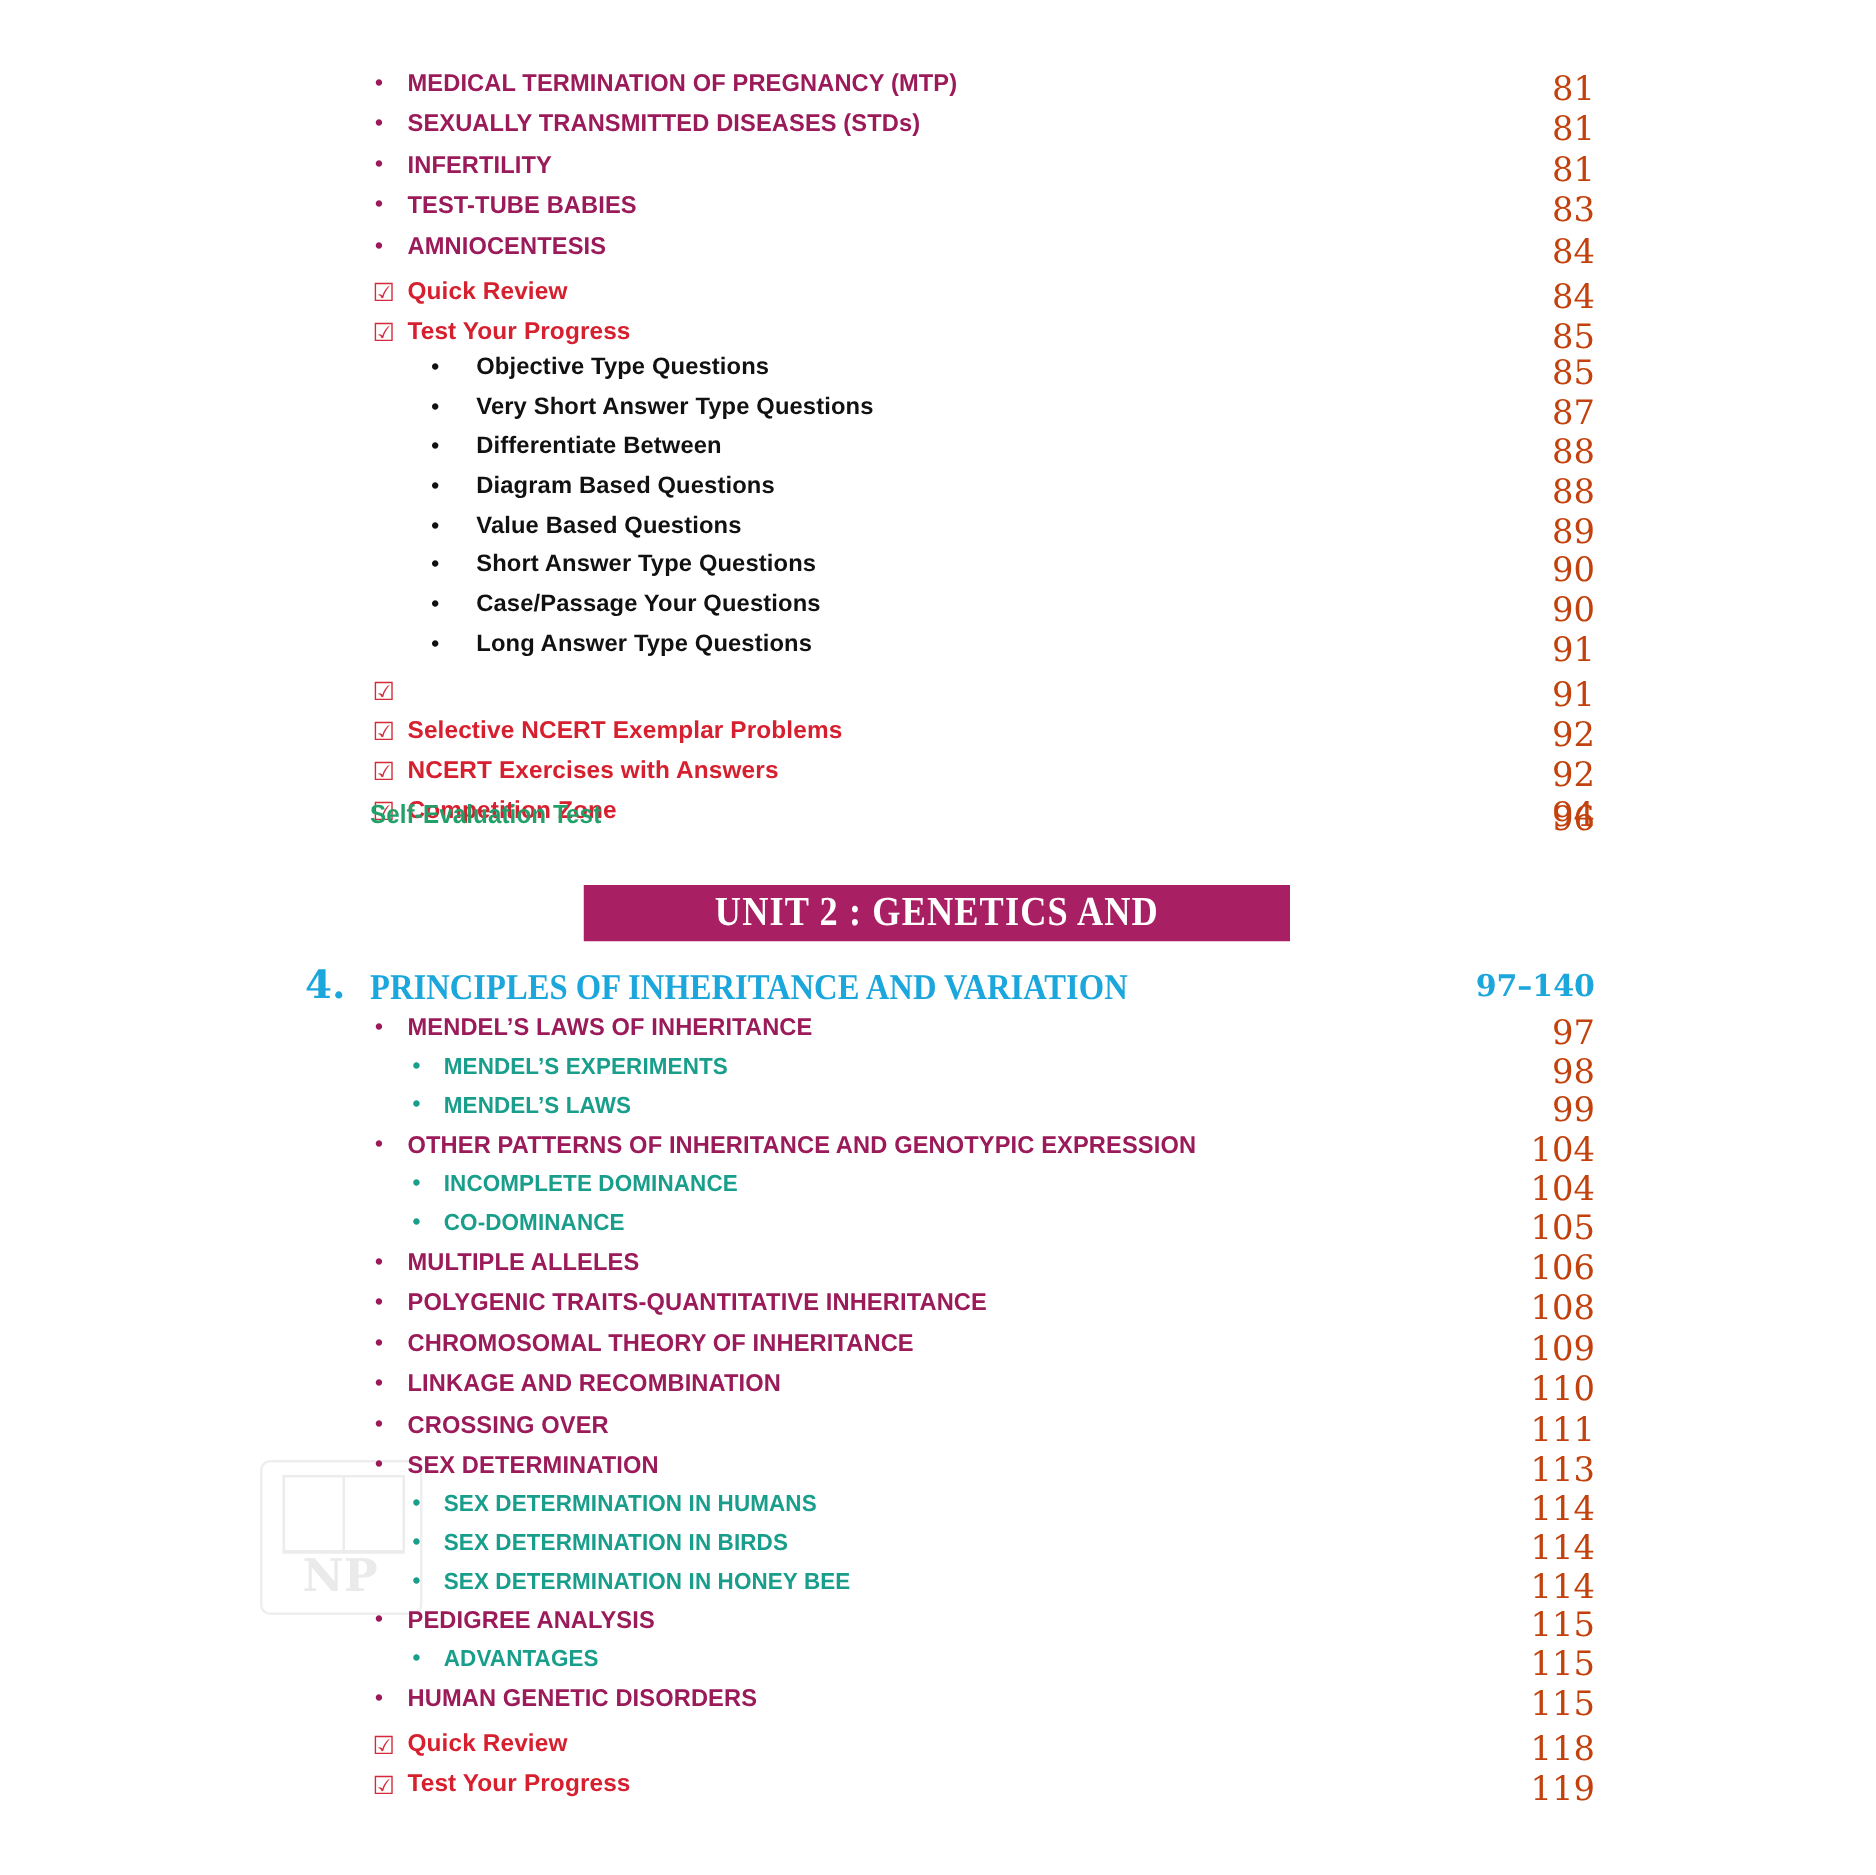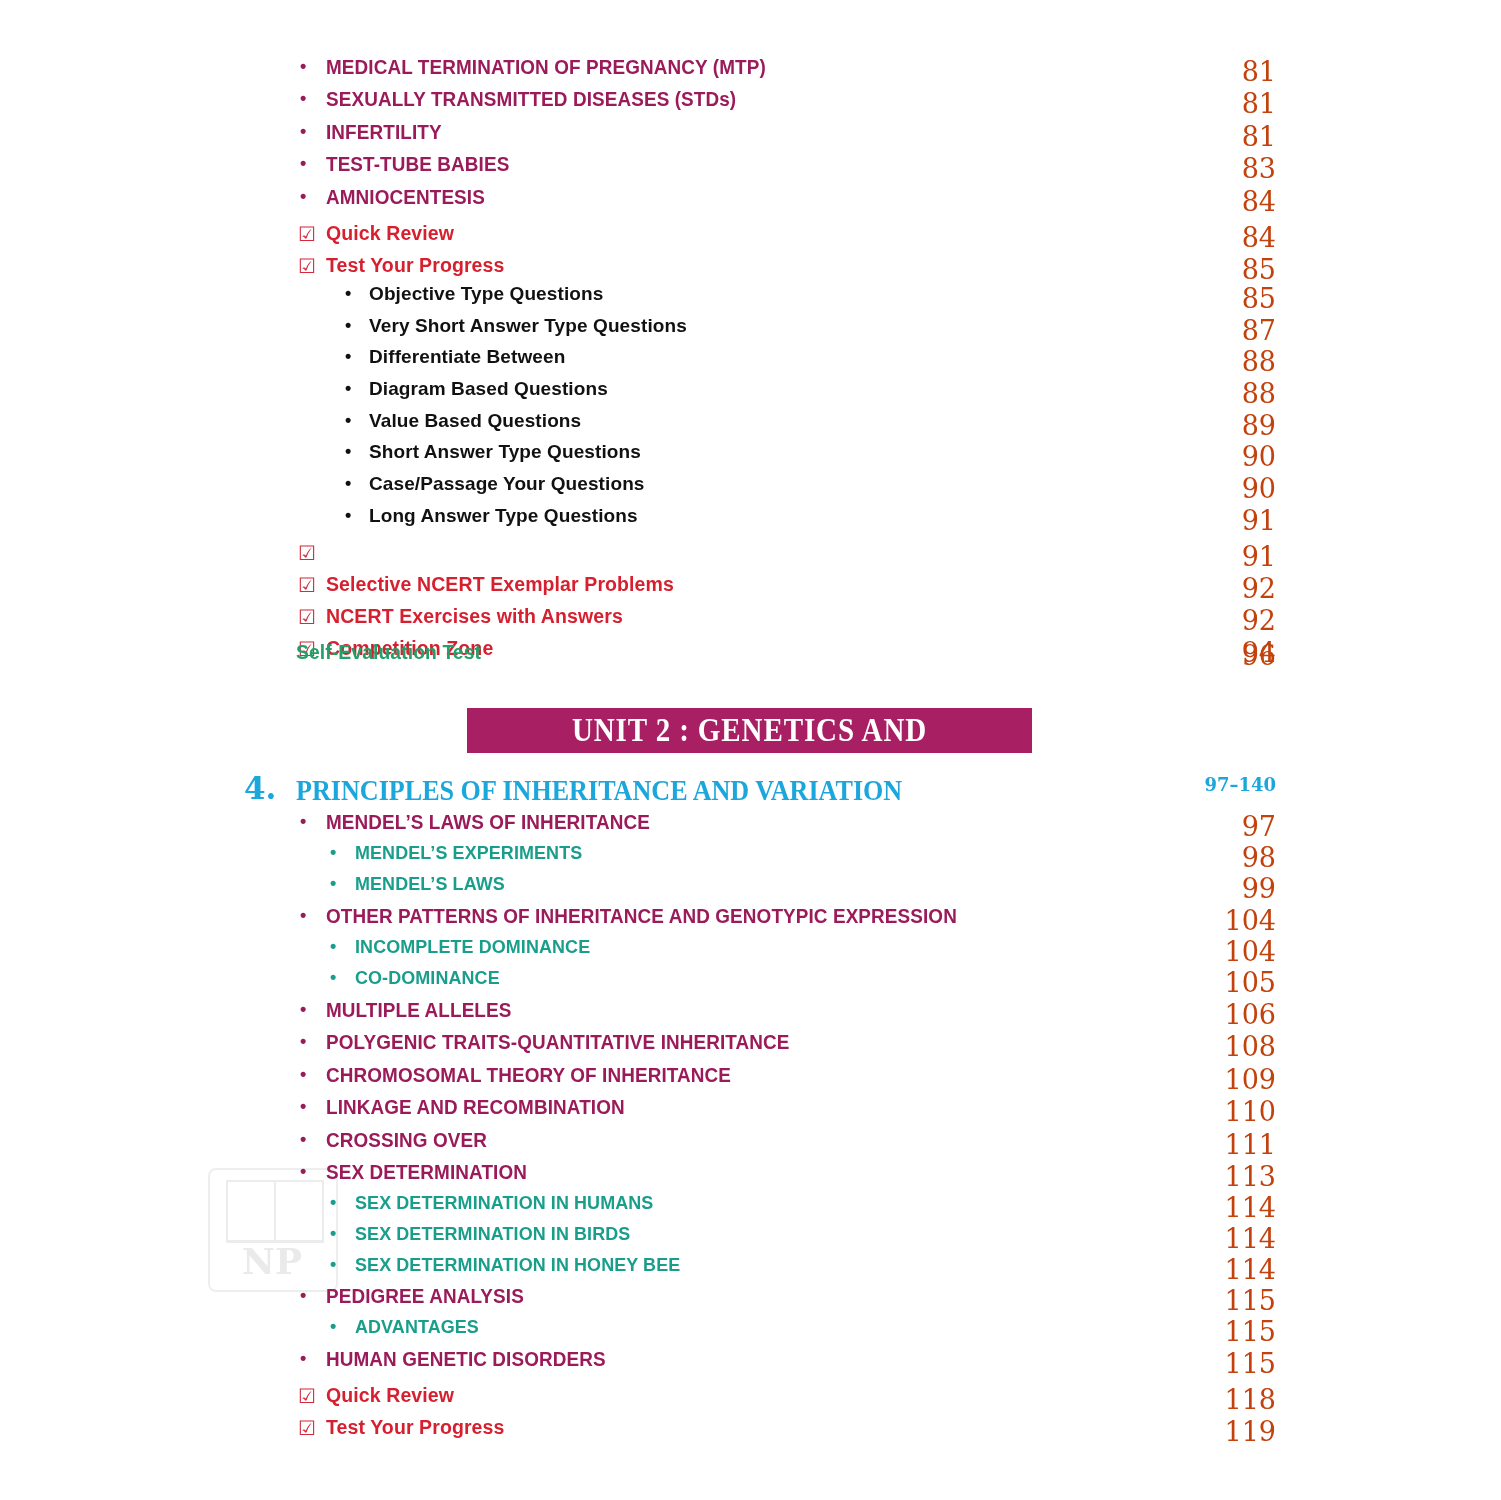--- a/index.html
+++ b/index.html
@@ -8,27 +8,27 @@
     .bullet { position: absolute; font-size: 18px; font-weight: bold; }
     .label { position: absolute; white-space: nowrap; font-weight: bold; letter-spacing: 0.1px; }
     .page { position: absolute; right: 225px; font-family: "DejaVu Serif", serif; font-weight: normal; font-size: 27px; color: #c2410c; }
     .topic .bullet { left: 300px; color: #9b1b5a; }
     .topic .label { left: 326px; color: #9b1b5a; font-size: 19.5px; transform: scaleX(0.97); transform-origin: left; }
     .subtopic .bullet { left: 330px; color: #1a9e8c; }
     .subtopic .label { left: 355px; color: #1a9e8c; font-size: 18.5px; transform: scaleX(0.97); transform-origin: left; }
     .check .bullet { left: 298px; color: #d42a3a; font-weight: normal; font-size: 20px; }
     .check .label { left: 326px; color: #d7202f; font-size: 19.5px; text-align: right; }
     .sub .bullet { left: 345px; color: #111; }
-    .sub .label { left: 369px; color: #111; font-size: 19px; }
+    .sub .label { left: 381px; color: #111; font-size: 19px; }
     .self .label { left: 296px; color: #23a06a; font-size: 21px; transform: scaleX(0.92); transform-origin: left; }
     .unit-banner { position: absolute; left: 467px; top: 708px; width: 565px; height: 45px; background: #a81f63; color: #fff; font-weight: bold; font-size: 33px; line-height: 45px; text-align: center; letter-spacing: 1px; font-family: Liberation Serif, serif; transform-origin: center; }
     .unit-banner span { display: inline-block; transform: scaleX(0.88); }
     .chapter-num { position: absolute; left: 244px; top: 770px; color: #1ba6dc; font-family: "DejaVu Serif", serif; font-weight: bold; font-size: 31px; }
     .chapter-title { position: absolute; left: 296px; top: 774px; color: #1ba6dc; font-family: "Liberation Serif", serif; font-weight: bold; font-size: 29px; white-space: nowrap; transform: scaleX(0.9); transform-origin: left; }
-    .chapter-pages { position: absolute; right: 225px; top: 774px; color: #1ba6dc; font-family: "DejaVu Serif", serif; font-weight: bold; font-size: 18px; }
+    .chapter-pages { position: absolute; right: 225px; top: 774px; color: #1ba6dc; font-family: "DejaVu Serif", serif; font-weight: bold; font-size: 24px; }
     .watermark { position: absolute; left: 208px; top: 1168px; width: 126px; height: 120px; border: 2px solid #ededed; border-radius: 8px; opacity: 0.9; }
     .watermark .book { position: absolute; left: 16px; top: 10px; width: 94px; height: 58px; border: 2px solid #eaeaea; border-bottom-width: 3px; }
     .watermark .book:after { content: ""; position: absolute; left: 46px; top: 0; width: 2px; height: 58px; background: #eaeaea; }
     .watermark .np { position: absolute; left: 32px; top: 70px; font-size: 36px; font-weight: bold; color: #e8e8e8; font-family: "DejaVu Serif", serif; }
   </style>
 </head>
 <body>
 
 <div class="row topic" style="top:56px">
     <span class="bullet">•</span>

